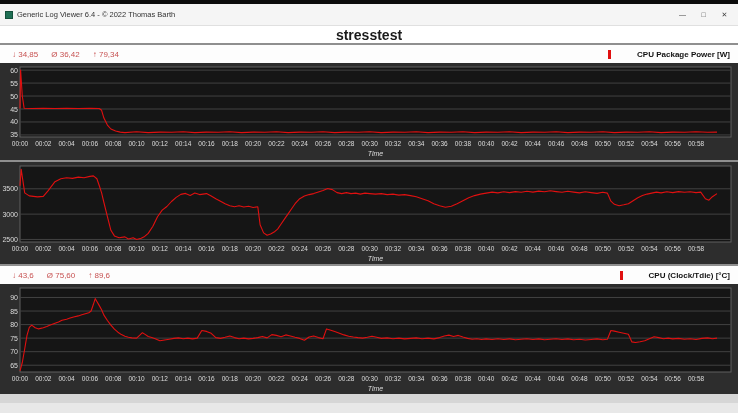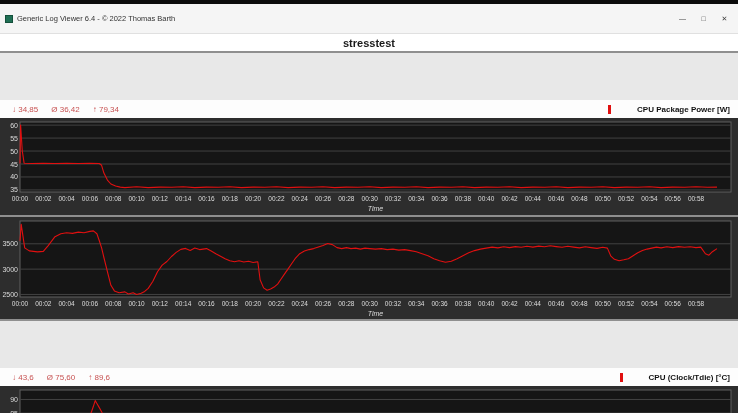--- a/index.html
+++ b/index.html
@@ -5,36 +5,36 @@
   * { box-sizing: border-box; margin: 0; padding: 0; }
   html, body { width: 738px; height: 413px; overflow: hidden; }
   body {
     font-family: "Liberation Sans", sans-serif;
     background: #e8e8e8;
     --accent-red: #e01010;
     --stats-red: #c75252;
   }
   .top-strip { height: 4px; background: #0b0b0b; }
   .titlebar {
-    height: 30px; background: #f5f5f5; display: flex; align-items: center;
+    height: 22px; background: #f5f5f5; display: flex; align-items: center;
     padding: 0 5px; gap: 4px; font-size: 7.5px; color: #333;
     border-bottom: 1px solid #e0e0e0;
   }
   .tb-icon { width: 8px; height: 8px; background: #1f6f54; border: 1px solid #14503b; flex: 0 0 auto; }
   .tb-title { white-space: nowrap; }
   .tb-spacer { flex: 1; }
   .tb-btn { width: 17px; text-align: center; font-size: 7px; color: #444; cursor: default; }
   .doc-header {
     height: 17px; background: #ffffff; display: flex; align-items: center;
-    justify-content: center; font-size: 11px; font-weight: bold; color: #1a1a1a;
+    justify-content: center; font-size: 14px; font-weight: bold; color: #1a1a1a;
   }
   .divider { height: 2px; background: #8f8f8f; }
   .stats-row {
     height: 18px; background: #fdfdfd; display: flex; align-items: center;
-    font-size: 8px; padding: 0 8px; margin-top: 47px;
+    font-size: 8px; padding: 0 8px;
   }
   .stat { color: var(--stats-red); margin-right: 13px; }
   .stat-min { margin-left: 4px; }
   .legend { margin-left: auto; display: flex; align-items: center; font-weight: bold; color: #111; font-size: 8px; gap: 23px; }
   .swatch { width: 3px; height: 9px; background: var(--accent-red); margin-right: 3px; flex: 0 0 auto; }
   .chart-box { background: #2d2d2d; line-height: 0; }
   .chart-box svg { display: block; }
   .bottom-strip { height: 9px; background: #d6d6d6; }
 </style>
 </head>

